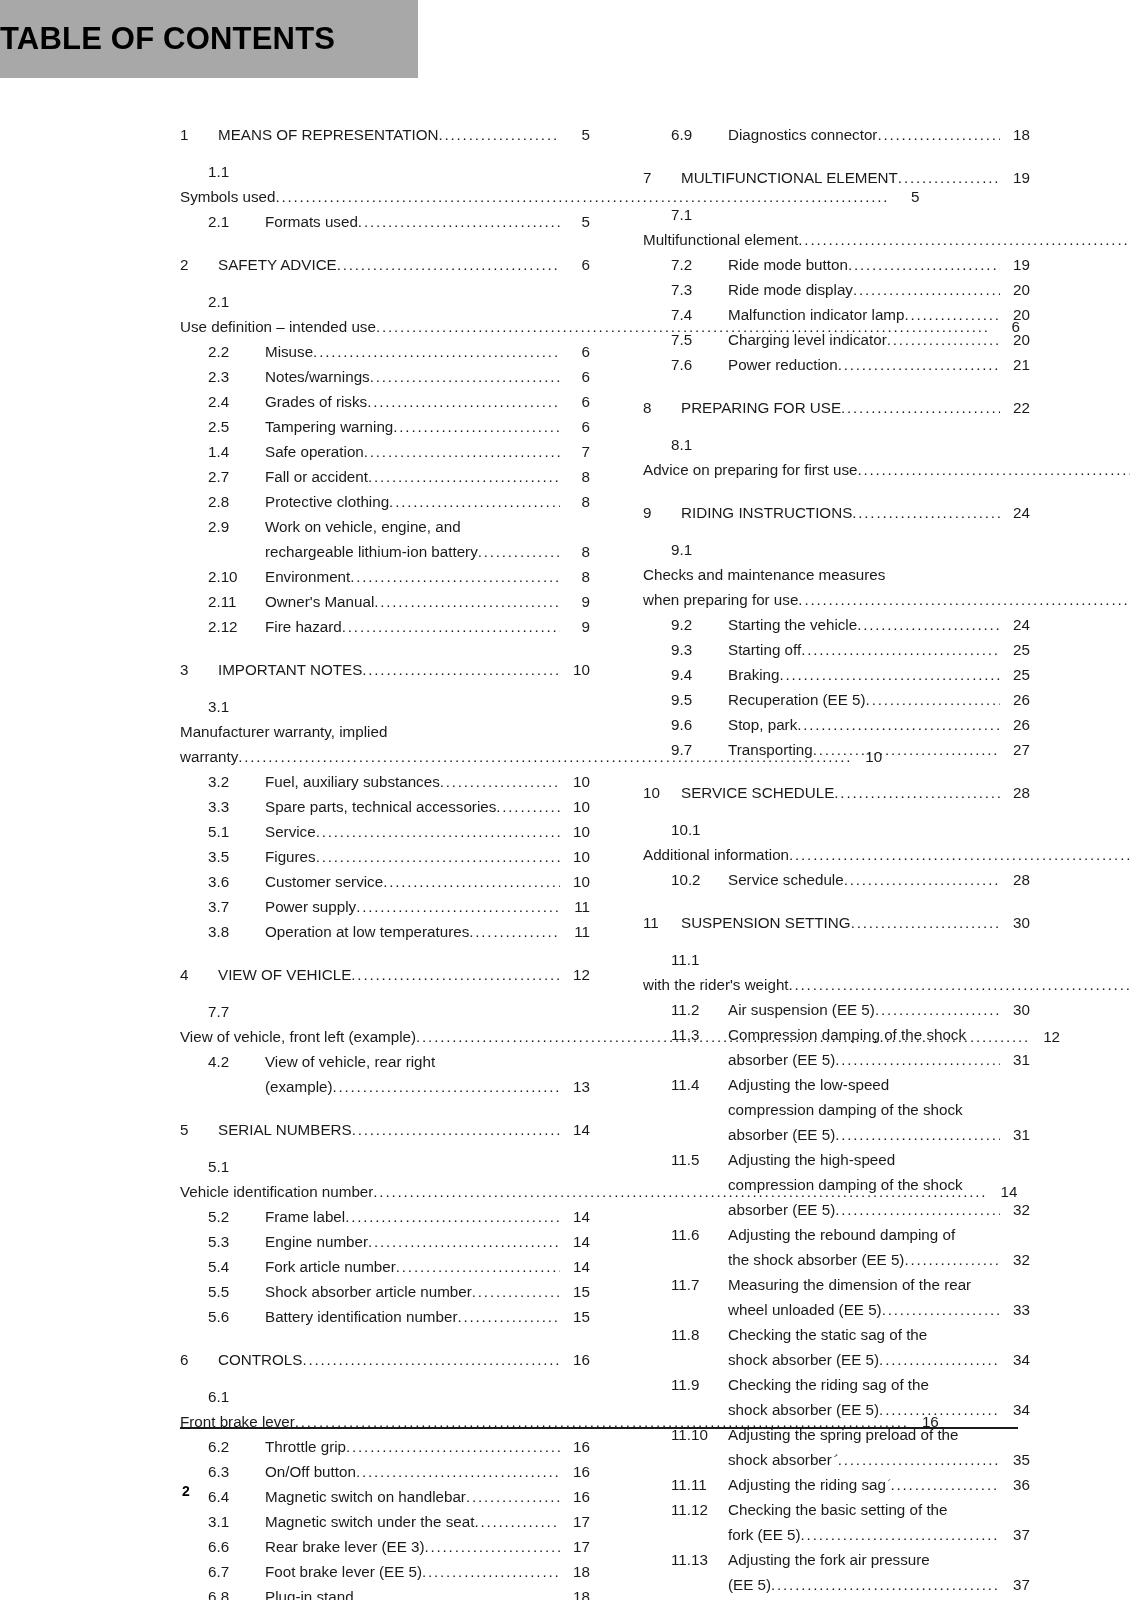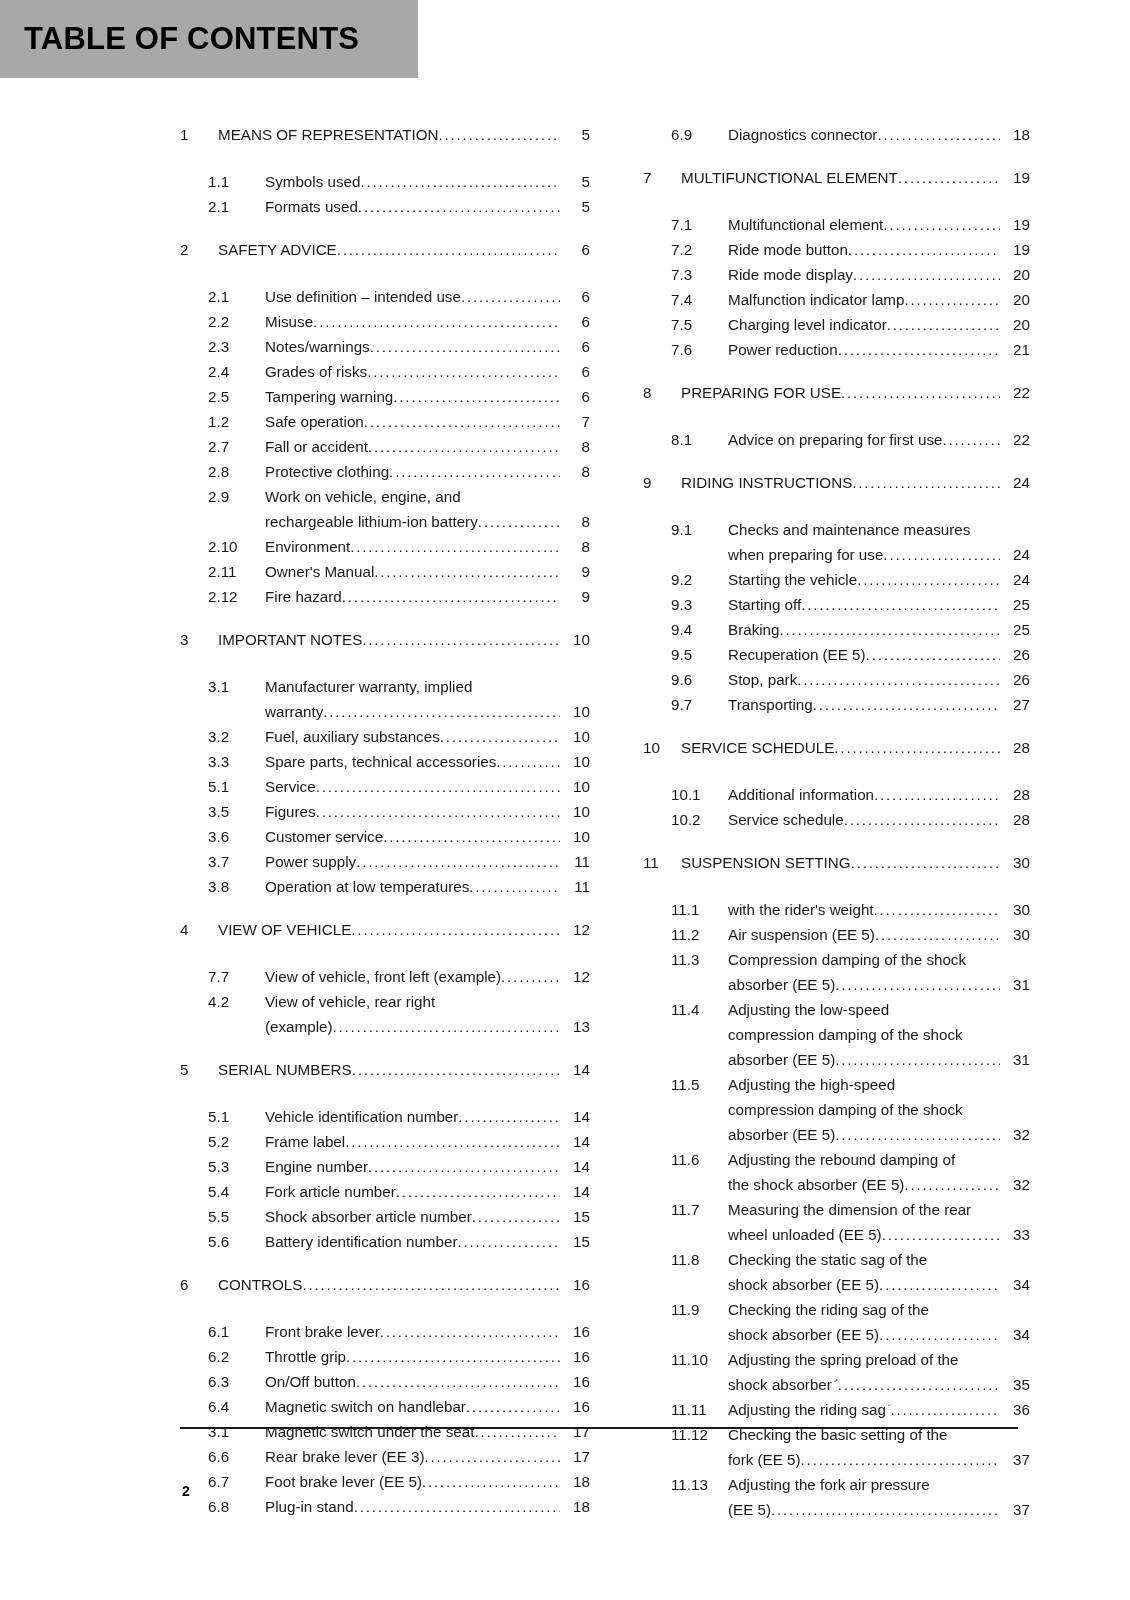--- a/index.html
+++ b/index.html
@@ -26,21 +26,20 @@
     height: 78px;
     background: #a8a8a8;
     display: flex;
     align-items: center;
   }
   .header-title {
     font-size: 31px;
     font-weight: bold;
     letter-spacing: 0.2px;
     color: #000000;
-    padding-left: 24px;
     white-space: nowrap;
   }
 
   
   .toc-body {
     position: absolute;
     left: 0;
     top: 122px;
     width: 1130px;
   }
@@ -71,21 +70,22 @@
   .entry.chapter {
     margin-top: 18px;
   }
   .entry.chapter.first {
     margin-top: 0;
   }
   .entry.section {
     margin-top: 0;
   }
   .entry.section.first-sub {
-    margin-top: 22px;
+    margin-top: 12px;
+    flex-direction: column;
   }
 
   .num {
     flex: 0 0 auto;
     text-align: left;
   }
   .entry.chapter > .num {
     width: 26px;
     margin-right: 0;
   }
@@ -261,21 +261,21 @@
           <span class="num">2.5</span>
           <span class="title-wrap">
             <div class="tline">
               <span class="ttext">Tampering warning</span>
               <span class="leader"></span>
               <span class="page">6</span>
             </div>
           </span>
         </div>
         <div class="entry section">
-          <span class="num">1.2</span>
+          <span class="num">1.4</span>
           <span class="title-wrap">
             <div class="tline">
               <span class="ttext">Safe operation</span>
               <span class="leader"></span>
               <span class="page">7</span>
             </div>
           </span>
         </div>
         <div class="entry section">
           <span class="num">2.7</span>

